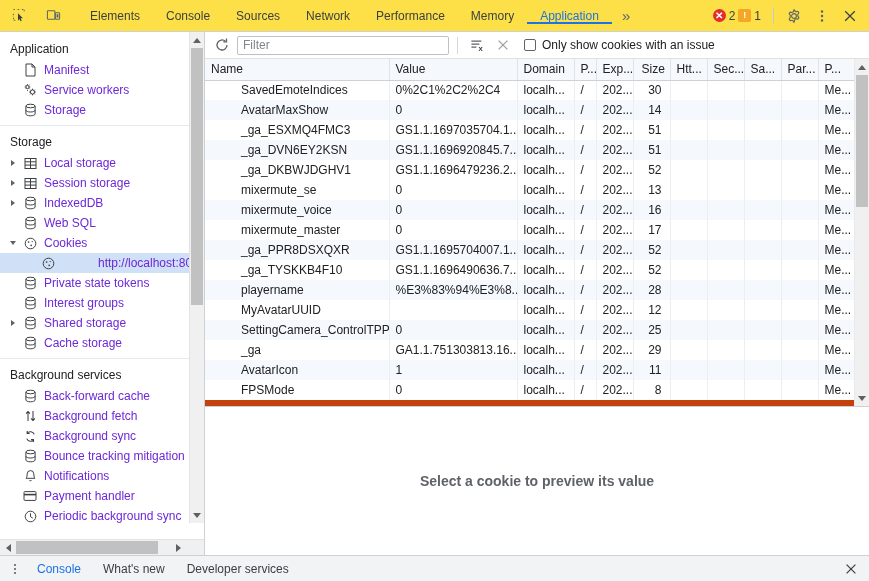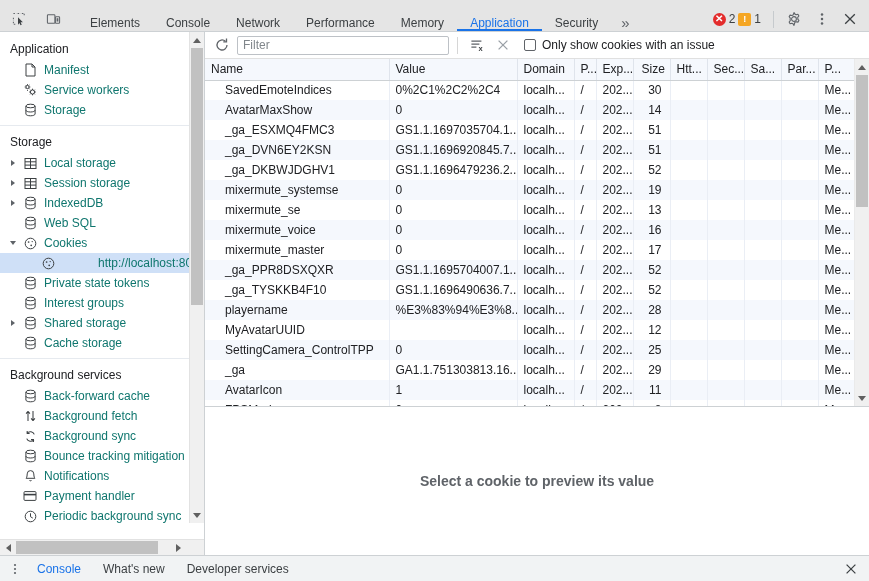--- a/index.html
+++ b/index.html
@@ -15,22 +15,22 @@
   #app {
     width: 869px; height: 581px;
     display: flex; flex-direction: column;
     position: relative;
     background: #fff;
   }
 
   
   .topbar {
     height: 32px; min-height: 32px;
-    display: flex; align-items: flex-end;
-    background: #e5e5e5;
+    display: flex; align-items: center;
+    background: #fde047;
     border-bottom: 1px solid #cdd1d4;
     position: relative;
   }
   .tb-icons { display: flex; align-items: center; padding: 0 4px 0 6px; gap: 8px; }
   .tb-icon {
     width: 26px; height: 24px;
     display: flex; align-items: center; justify-content: center;
     border-radius: 3px;
   }
   .tb-sep {
@@ -107,21 +107,21 @@
     font-size: 12px;
     color: #202124;
     padding: 4px 0 4px 10px;
   }
   .sb-divider { height: 1px; background: #e6eaef; margin: 5px 0 0 0; }
   .sb-item {
     display: flex; align-items: center;
     height: 20px;
     padding-left: 22px;
     font-size: 12px;
-    color: #0f766e;
+    color: #6d28d9;
     white-space: nowrap;
     position: relative;
   }
   .sb-item.selected { background: #cfe0f7; gap: 36px; }
   .sb-item.indent2 { padding-left: 40px; }
   .sb-arrow {
     position: absolute; left: 11px; top: 50%;
     transform: translateY(-50%);
     width: 0; height: 0;
     border-left: 4px solid #5f6368;
@@ -266,21 +266,21 @@
     border-right: 1px solid #eaeef5;
     white-space: nowrap;
     overflow: hidden;
     text-overflow: clip;
     color: #202124;
     font-size: 12px;
   }
   table.cookies td.num { text-align: right; padding-right: 8px; padding-left: 2px; }
   table.cookies tr.odd td { background: #ffffff; }
   table.cookies tr.even td { background: #f5f8fd; }
-  table.cookies td.first { padding-left: 20px; margin-top: 8px; }
+  table.cookies td.first { padding-left: 36px; margin-top: 8px; }
 
   
   .tbl-vscroll {
     width: 15px; min-width: 15px;
     background: #f0f0f0;
     position: relative;
     border-left: 1px solid #eaeaea;
   }
   .tbl-vthumb {
     position: absolute; left: 1px; right: 1px;
@@ -352,33 +352,33 @@
     <div class="tb-sep"></div>
 
     <div class="tabs">
       <div class="tab">
           <span>Elements</span>
         </div>
       <div class="tab">
           <span>Console</span>
         </div>
       <div class="tab">
+          <span>Sources</span>
+        </div>
+      <div class="tab">
           <span>Network</span>
         </div>
       <div class="tab">
           <span>Performance</span>
         </div>
       <div class="tab">
           <span>Memory</span>
         </div>
       <div class="tab active">
           <span>Application</span>
-        </div>
-      <div class="tab">
-          <span>Security</span>
         </div>
       <div class="tab more">
           <span>»</span>
         </div>
     </div>
 
     <div class="tb-right">
       <div class="badge-group">
         <span class="err-dot">✕</span>
         <span class="badge-num">2</span>
@@ -763,33 +763,20 @@
                   <td>localh...</td>
                   <td>/</td>
                   <td>202...</td>
                   <td class="num">52</td>
                   <td></td>
                   <td></td>
                   <td></td>
                   <td></td>
                   <td>Me...</td>
                 </tr>
-                <tr class="even">
-                  <td class="first">mixermute_systemse</td>
-                  <td>0</td>
-                  <td>localh...</td>
-                  <td>/</td>
-                  <td>202...</td>
-                  <td class="num">19</td>
-                  <td></td>
-                  <td></td>
-                  <td></td>
-                  <td></td>
-                  <td>Me...</td>
-                </tr>
                 <tr class="odd">
                   <td class="first">mixermute_se</td>
                   <td>0</td>
                   <td>localh...</td>
                   <td>/</td>
                   <td>202...</td>
                   <td class="num">13</td>
                   <td></td>
                   <td></td>
                   <td></td>

